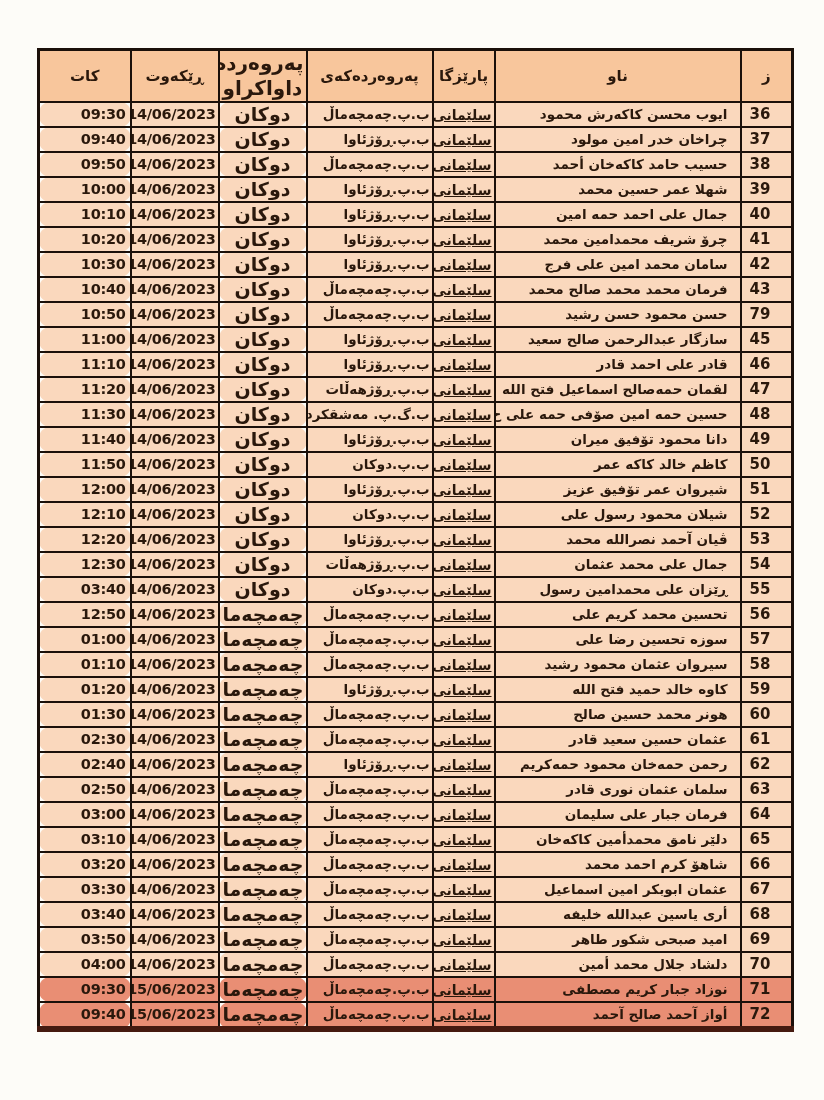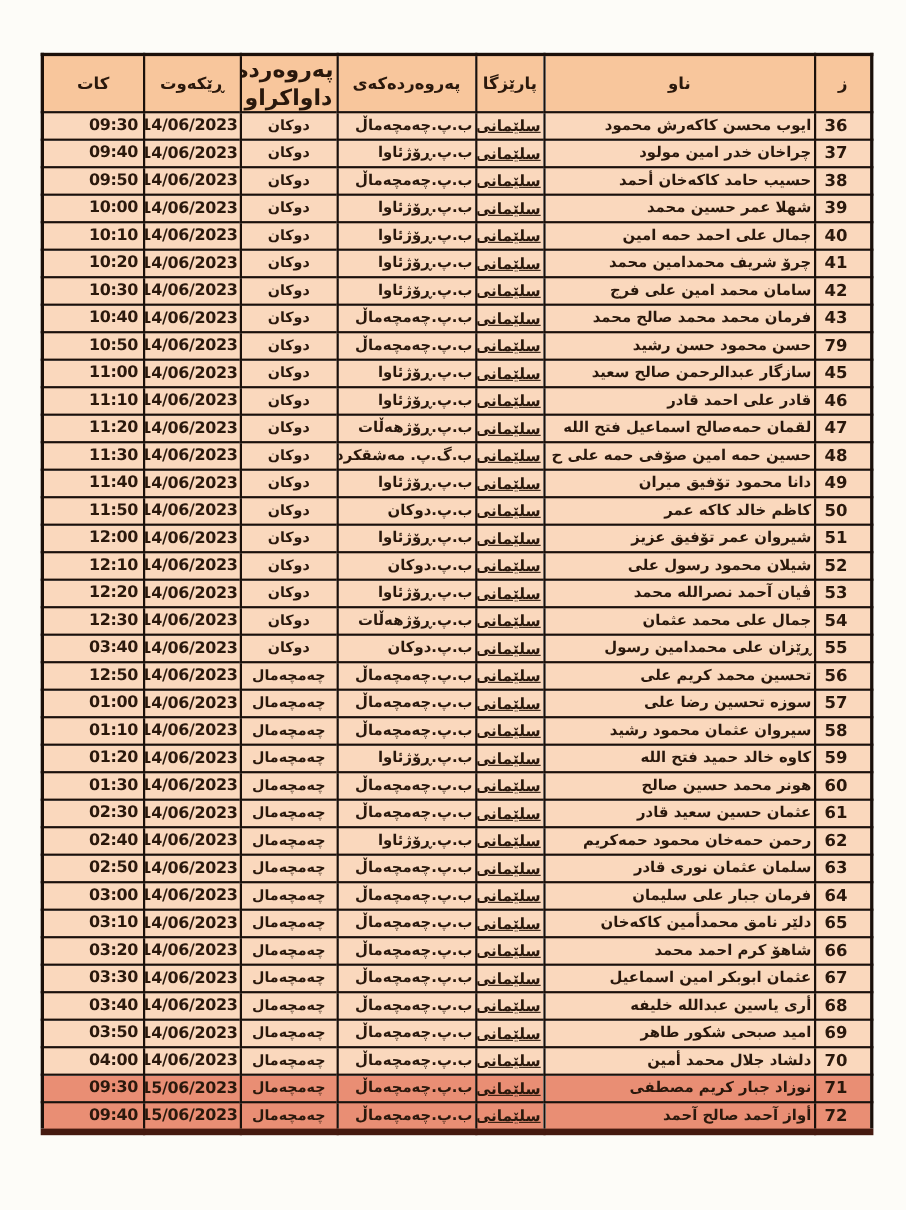--- a/index.html
+++ b/index.html
@@ -44,26 +44,26 @@
   thead th.col-requested { white-space: normal; font-size: 20px; }
   tbody td {
     background: var(--row-bg, #fad8bd);
     height: 23px;
     font-size: 14px;
     text-align: center;
     line-height: 1;
   }
   tbody tr.highlight td { background: var(--highlight-row-bg, #e98e74); }
   td.col-no   { text-align: left; padding-left: 8px; font-size: 15px; }
-  td.col-name { text-align: right; padding-right: 2px; font-size: 13.5px; }
+  td.col-name { text-align: right; padding-right: 12px; font-size: 13.5px; }
   td.col-province { font-size: 14px; text-decoration: underline; }
   td.col-directorate { font-size: 13.5px; text-align: right; }
-  td.col-requested { font-size: 13px; }
+  td.col-requested { font-size: 19px; border-radius: 11px; }
   td.col-date, td.col-time { font-size: 14.5px; letter-spacing: -0.3px; }
-  td.col-time { text-align: right; padding-right: 4px; }
+  td.col-time { text-align: right; padding-right: 4px; border-radius: 11px; }
   col.c-no   { width: 52px; }
   col.c-name { width: 246px; }
   col.c-province { width: 62px; }
   col.c-directorate { width: 126px; }
   col.c-requested { width: 88px; }
   col.c-date { width: 88px; }
   col.c-time { width: 92px; }
 </style>
 </head>
 <body>

